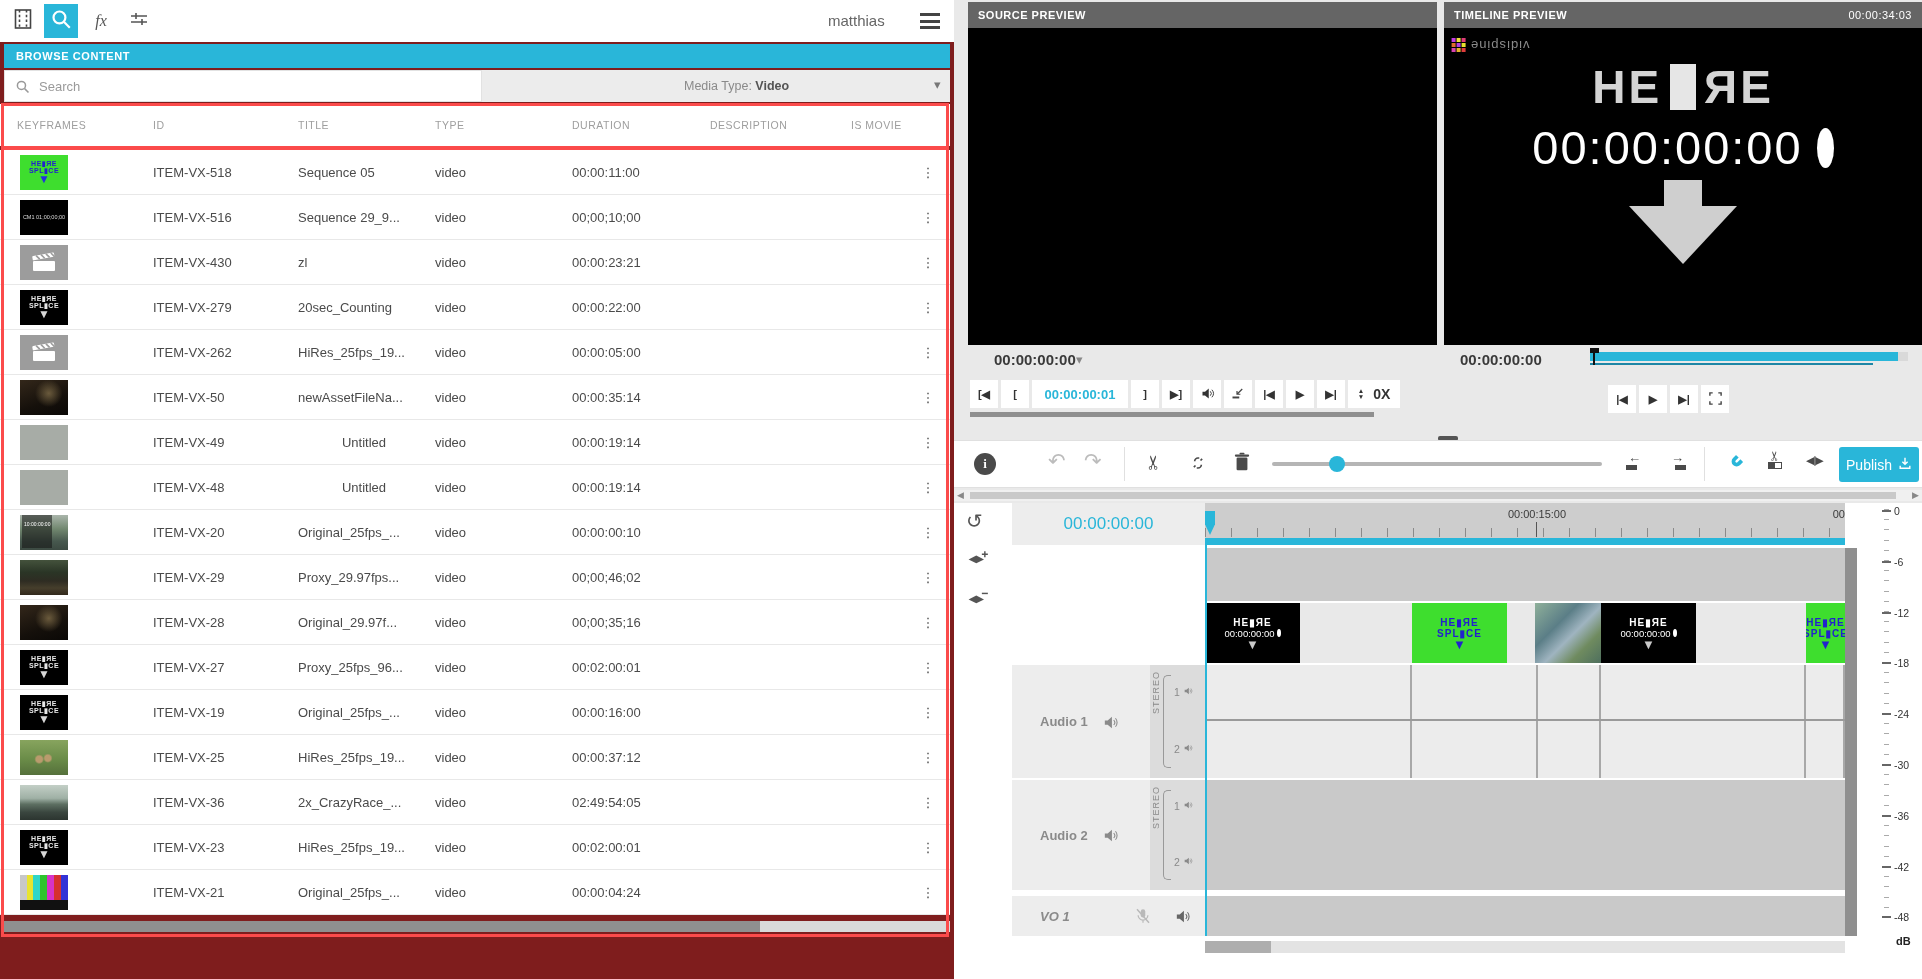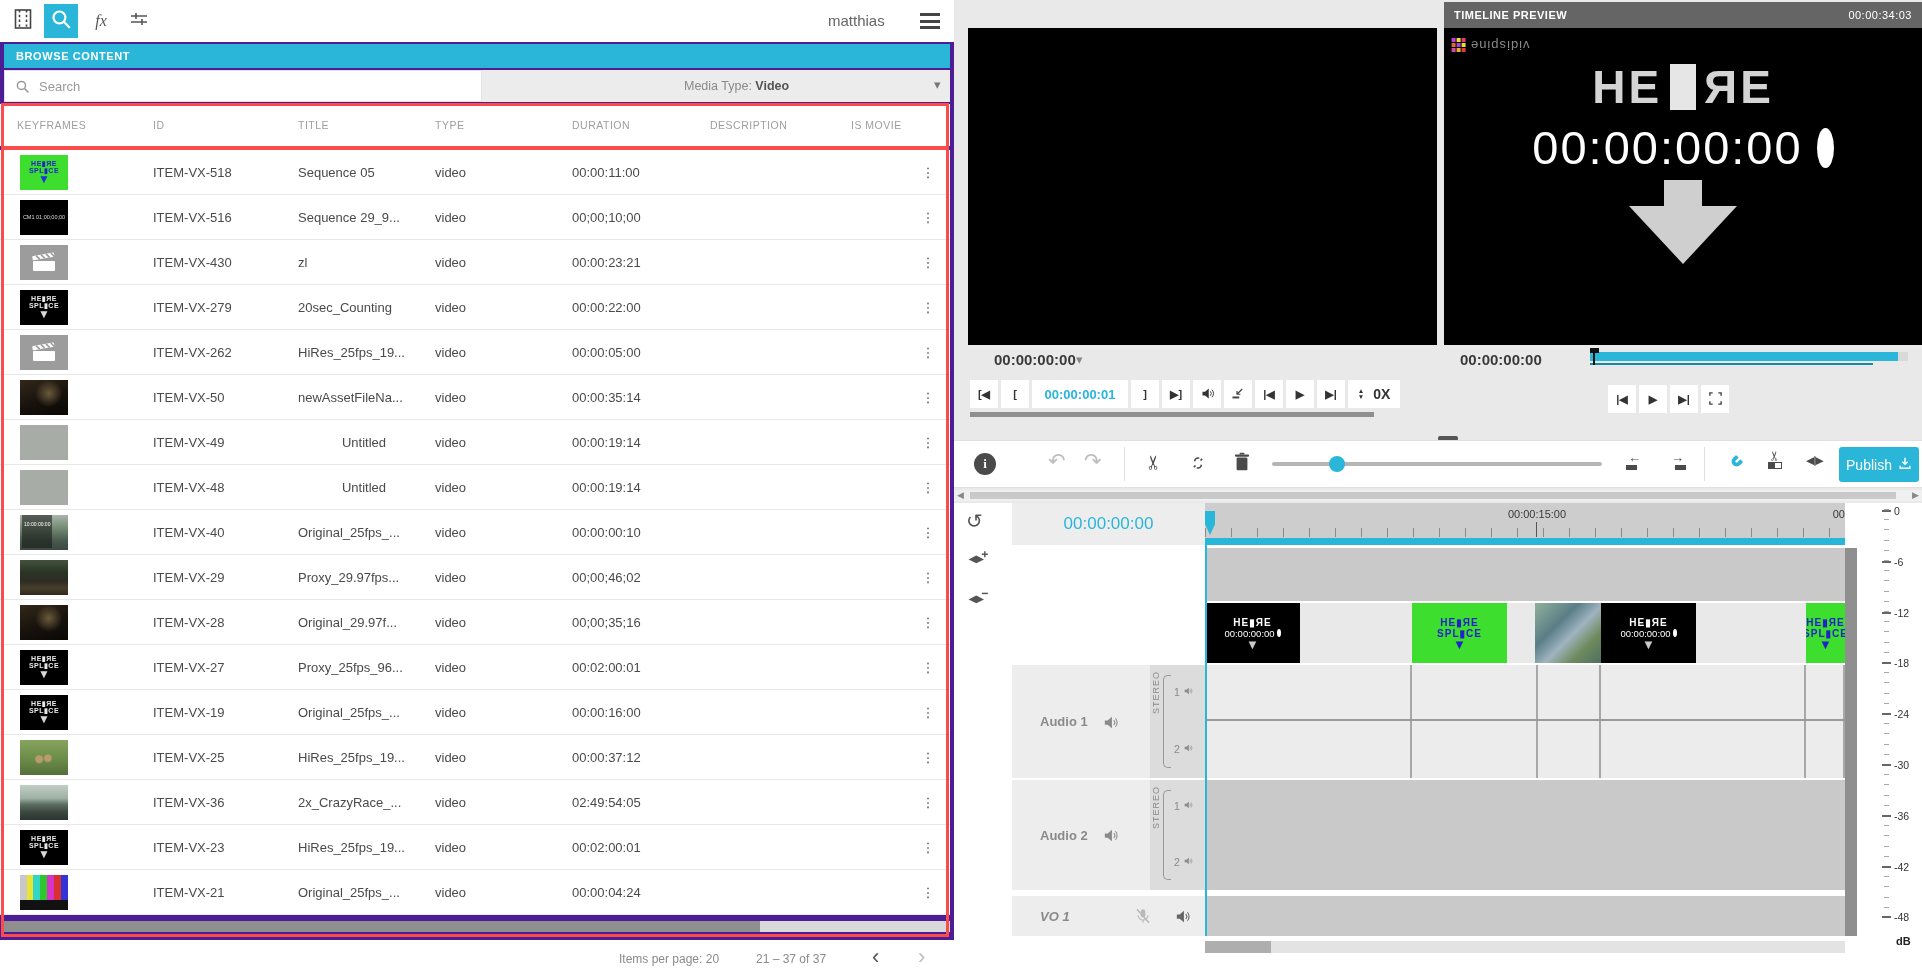--- a/index.html
+++ b/index.html
@@ -1,21 +1,21 @@
 <!DOCTYPE html>
 <html style="--accent: #29b6d9; --annotation: #fb4b4b; --clipgreen: #3ede2e;"><head>
 <meta charset="utf-8">
 <style>
   * { box-sizing: border-box; margin: 0; padding: 0; }
   html,body { background:#fff; }
   body { font-family: "Liberation Sans", sans-serif; }
   #app { position:relative; width:1922px; height:979px; overflow:hidden; background:#fff; }
 
   
-  #left-panel { position:absolute; left:0; top:0; width:954px; height:979px; background:#4c1d95; }
+  #left-panel { position:absolute; left:0; top:0; width:954px; height:979px; background:#7f1d1d; }
   #topbar { position:absolute; left:0; top:0; width:954px; height:42px; background:#fff; }
   .tb-btn { position:absolute; top:4px; width:34px; height:34px; display:flex; align-items:center; justify-content:center; cursor:pointer; }
   .tb-btn svg { width:22px; height:22px; }
   #btn-media { left:6px; }
   #btn-search { left:44px; background:var(--accent); }
   #btn-fx { left:84px; font-style:italic; font-size:16px; color:#555; font-family:"Liberation Serif", serif; }
   #btn-tune { left:122px; }
   #user-name { position:absolute; left:828px; top:12px; font-size:15px; color:#666; }
   #hamburger { position:absolute; left:920px; top:13px; width:20px; height:16px; cursor:pointer; display:flex; flex-direction:column; justify-content:space-between; }
   #hamburger i { display:block; height:3px; background:#444; }
@@ -391,21 +391,21 @@
     <div class="cell c-type">video</div>
     <div class="cell c-dur">00:00:19:14</div>
     <div class="cell c-kebab">⋮</div>
   </div>
         <div class="trow">
     <div class="cell c-thumbwrap">
             <div class="thumb t-fjord">
               <span class="tctext">10:00:00:00</span>
             </div>
           </div>
-    <div class="cell c-id">ITEM-VX-40</div>
+    <div class="cell c-id">ITEM-VX-20</div>
     <div class="cell c-title">Original_25fps_...</div>
     <div class="cell c-type">video</div>
     <div class="cell c-dur">00:00:00:10</div>
     <div class="cell c-kebab">⋮</div>
   </div>
         <div class="trow">
     <div class="cell c-thumbwrap">
             <div class="thumb t-stadium"></div>
           </div>
     <div class="cell c-id">ITEM-VX-29</div>
@@ -495,33 +495,28 @@
     <div class="cell c-type">video</div>
     <div class="cell c-dur">00:00:04:24</div>
     <div class="cell c-kebab">⋮</div>
   </div>
       </div>
 
     <div id="table-hscroll">
         <div class="thumb-bar"></div>
       </div>
 
-    <div id="pagination">
-      <span id="pg-ipp">Items per page: 20</span>
-      <span id="pg-range">21 – 37 of 37</span>
-      <span id="pg-prev">‹</span>
-      <span id="pg-next">›</span>
-    </div>
 
     <div class="redbox" id="redbox-head"></div>
     <div class="redbox" id="redbox-body"></div>
   </div>
 
   <div id="right-bg"></div>
 
+  <div class="panel-header" id="src-header"><span>SOURCE PREVIEW</span></div>
   <div class="panel-header" id="tl-header">
     <span class="hdr-time">00:00:34:03</span>
     <span>TIMELINE PREVIEW</span>
   </div>
 
   <div id="src-video"></div>
 
   <div id="tl-video">
     <div id="watermark">
       <span>vidispine</span>

